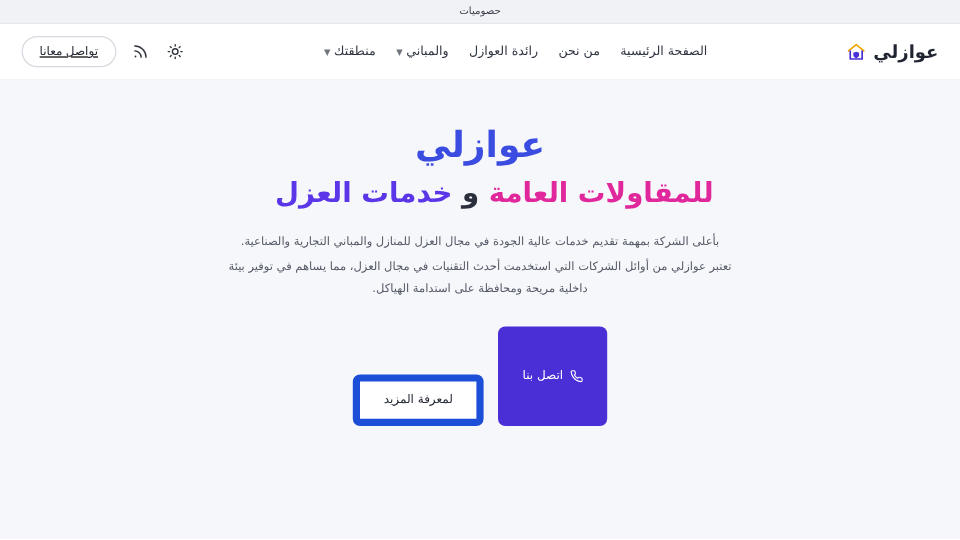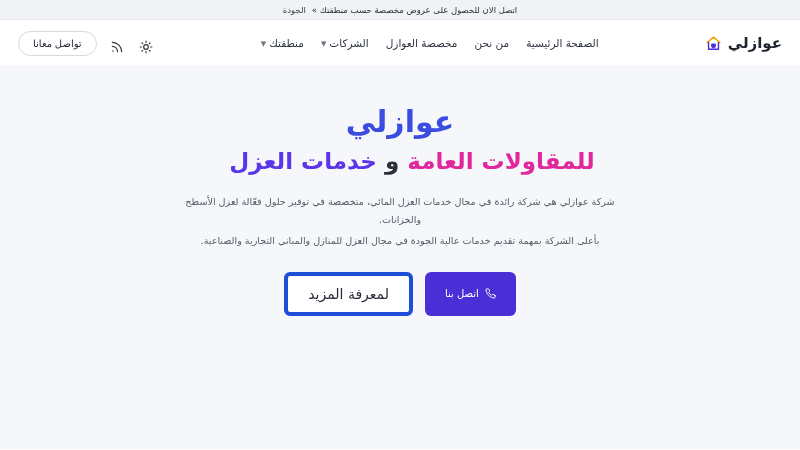--- a/index.html
+++ b/index.html
@@ -70,22 +70,23 @@
     white-space: nowrap;
   }
   .nav-item .caret {
     font-size: 7px;
     color: #70757f;
     transform: translateY(1px);
   }
 
   .header-right {
     display: flex;
-    align-items: flex-end;
+    align-items: center;
     gap: 12px;
+    text-decoration: underline;
   }
   .icon-btn {
     width: 17px; height: 17px;
     display: flex; align-items: center; justify-content: center;
     color: #30343d;
     cursor: pointer;
   }
   .contact-btn {
     border: 1px solid #d7d9e0;
     border-radius: 999px;
@@ -146,37 +147,37 @@
     padding: 10px 20px;
     display: inline-flex;
     align-items: center;
     gap: 6px;
     cursor: pointer;
     font-family: inherit;
   }
   .btn-secondary {
     background: #ffffff;
     color: #242936;
-    border: 4px solid #1d4ed8;
+    border: 6px solid #1d4ed8;
     border-radius: 6px;
-    font-size: 14px;
+    font-size: 10px;
     padding: 10px 20px;
     cursor: pointer;
     font-family: inherit;
+    margin-top: 40px;
   }
   .phone-ico { display: inline-flex; }
 </style>
 </head>
 <body>
 
 <div class="page">
 
   <div class="announce">
-    <span class="promo">اتصل الان للحصول على عروض مخصصة حسب منطقتك »</span>
-    <span class="label">الجودة</span>
+    <span class="label">حصوميات</span>
   </div>
 
   <div class="header">
 
     <div class="brand">
       <span class="brand-name">عوازلي</span>
       <span class="brand-mark">
         <svg width="17" height="17" viewBox="0 0 24 24" fill="none">
           <path d="M3 10.5 12 3l9 7.5" stroke="#f0a500" stroke-width="2" stroke-linecap="round" stroke-linejoin="round"></path>
           <path d="M5 10v10h14V10" stroke="#4b2fd6" stroke-width="2" stroke-linejoin="round"></path>
@@ -186,24 +187,24 @@
     </div>
 
     <div class="nav">
       <div class="nav-item">
         <span>الصفحة الرئيسية</span>
       </div>
       <div class="nav-item">
         <span>من نحن</span>
       </div>
       <div class="nav-item">
-        <span>مخصصة العوازل</span>
-      </div>
-      <div class="nav-item">
-        <span>الشركات</span>
+        <span>رائدة العوازل</span>
+      </div>
+      <div class="nav-item">
+        <span>والمباني</span>
         <span class="caret">▼</span>
       </div>
       <div class="nav-item">
         <span>منطقتك</span>
         <span class="caret">▼</span>
       </div>
     </div>
 
     <div class="header-right">
       <div class="icon-btn">
@@ -223,22 +224,22 @@
     </div>
   </div>
 
   <div class="hero">
     <h1>عوازلي</h1>
     <h2>
       <span class="accent-1">للمقاولات العامة</span><span> و </span><span class="accent-2">خدمات العزل</span>
     </h2>
 
     <div class="hero-copy">
-      <p>شركة عوازلي هي شركة رائدة في مجال خدمات العزل المائي، متخصصة في توفير حلول فعّالة لعزل الأسطح والخزانات.</p>
       <p>بأعلى الشركة بمهمة تقديم خدمات عالية الجودة في مجال العزل للمنازل والمباني التجارية والصناعية.</p>
+      <p>تعتبر عوازلي من أوائل الشركات التي استخدمت أحدث التقنيات في مجال العزل، مما يساهم في توفير بيئة داخلية مريحة ومحافظة على استدامة الهياكل.</p>
     </div>
 
     <div class="cta-row">
       <button class="btn-primary">
         <span class="phone-ico">
           <svg width="11" height="11" viewBox="0 0 24 24" fill="none" stroke="#ffffff" stroke-width="2" stroke-linecap="round" stroke-linejoin="round">
             <path d="M22 16.9v3a2 2 0 0 1-2.2 2 19.8 19.8 0 0 1-8.6-3.1 19.5 19.5 0 0 1-6-6A19.8 19.8 0 0 1 2.1 4.2 2 2 0 0 1 4.1 2h3a2 2 0 0 1 2 1.7c.1 1 .3 1.9.6 2.8a2 2 0 0 1-.5 2.1L8 9.8a16 16 0 0 0 6 6l1.2-1.2a2 2 0 0 1 2.1-.5c.9.3 1.8.5 2.8.6a2 2 0 0 1 1.7 2Z"></path>
           </svg>
         </span>
         <span>اتصل بنا</span>

